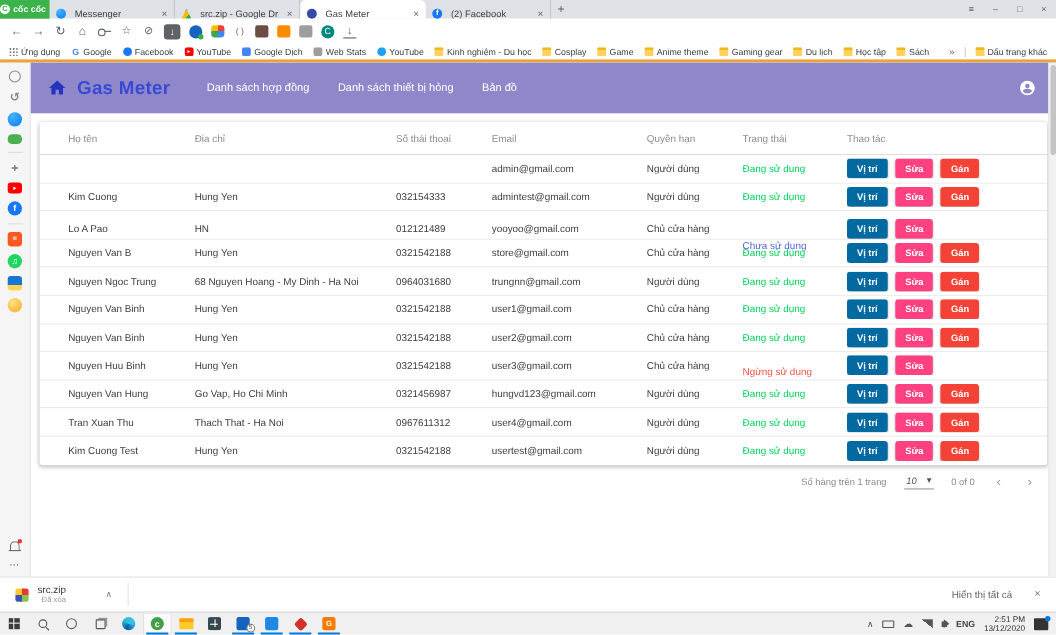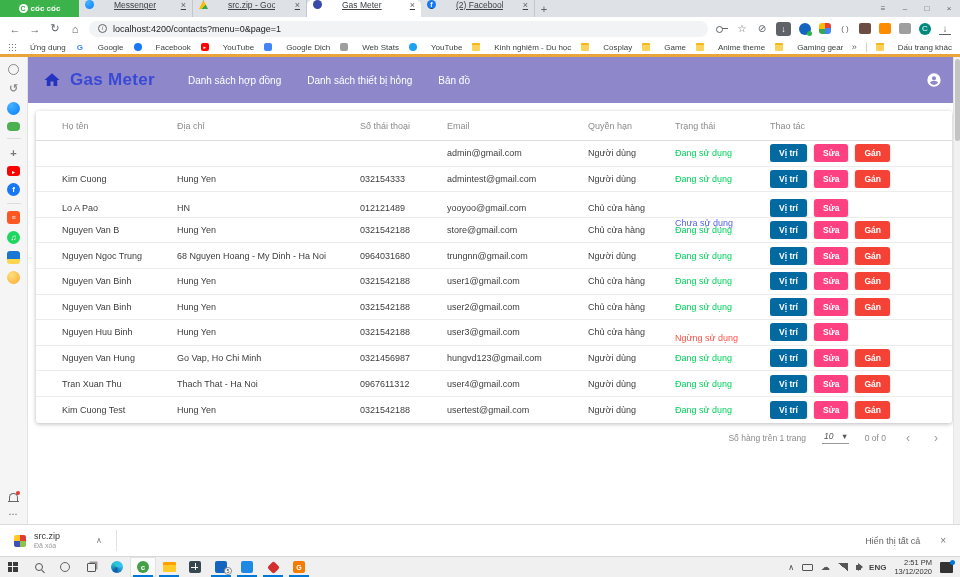--- a/index.html
+++ b/index.html
@@ -1,24 +1,24 @@
 <!DOCTYPE html>
 <html><head>
 <meta charset="utf-8">
 <style>
   * { box-sizing: border-box; margin: 0; padding: 0; }
   html,body { width:960px; height:577px; overflow:hidden; }
   body { font-family:"Liberation Sans","DejaVu Sans",sans-serif; background:#fff; position:relative; font-size:9px; color:#333; }
 
   
   .tabstrip { height:17px; background:#dee1e6; display:flex; align-items:stretch; }
-  .brand { width:79px; background:#3bb24a; color:#fff; display:flex; align-items:center; justify-content:center; gap:3px; font-weight:bold; font-size:8px; flex:none; }
+  .brand { width:45px; background:#3bb24a; color:#fff; display:flex; align-items:center; justify-content:flex-start; gap:3px; font-weight:bold; font-size:8px; flex:none; }
   .brand-circle { width:9px; height:9px; border-radius:50%; background:#fff; color:#3bb24a; font-size:7px; line-height:9px; text-align:center; font-weight:bold; }
   .tabs { display:flex; align-items:stretch; }
-  .tab { width:114px; display:flex; align-items:flex-start; gap:20px; padding:0 6px; font-size:8.5px; color:#3c4043; border-right:1px solid #c3c6ca;text-decoration:underline; }
+  .tab { width:114px; display:flex; align-items:flex-end; gap:8px; padding:0 6px; font-size:8.5px; color:#3c4043; border-right:1px solid #c3c6ca; }
   .tab.active { background:#fff; border-right:none; border-radius:5px 5px 0 0; }
   .fav { width:9px; height:9px; border-radius:50%; flex:none; display:flex; align-items:center; justify-content:center; color:#fff; font-size:7px; font-weight:bold; }
   .fav-messenger { background:radial-gradient(circle at 30% 25%, #44b3ff, #0a7cff); }
   .fav-drive { border-radius:0; clip-path:polygon(50% 0,100% 100%,0 100%); background:linear-gradient(135deg,#4285f4 33%,#fbbc04 33% 66%,#34a853 66%); }
   .fav-gasmeter { background:#3949ab; }
   .fav-facebook { background:#1877f2; }
   .tab-title { flex:1; white-space:nowrap; overflow:hidden; }
   .tab-close { color:#5f6368; font-size:9px; flex:none; }
   .newtab { width:18px; display:flex; align-items:center; justify-content:center; color:#5f6368; font-size:11px; }
   .win-controls { margin-left:auto; display:flex; align-items:stretch; }
@@ -42,21 +42,21 @@
   .tic-ext-brackets { font-size:8px; color:#5f6368; }
   .tic-ext-grid { width:11px; height:11px; border-radius:2px; background:#6d4c41; }
   .tic-ext-orange { width:11px; height:11px; border-radius:2px; background:#fb8c00; }
   .tic-ext-puzzle { width:11px; height:11px; border-radius:2px; background:#9e9e9e; }
   .tic-ext-teal { width:12px; height:12px; border-radius:50%; background:#00897b; color:#fff; font-size:8px; }
   .tic-download-arrow { border-bottom:1.5px solid #5f6368; height:12px; line-height:9px; }
 
   
   .bookmarks { height:14px; background:#fff; display:flex; align-items:center; padding:0 8px; gap:9px; font-size:8px; color:#3c4043; white-space:nowrap; overflow:hidden; }
   .bm-list { display:flex; align-items:center; gap:10px; overflow:hidden; }
-  .bm { display:flex; align-items:center; gap:14px; flex:none; }
+  .bm { display:flex; align-items:center; gap:3px; flex:none; }
   .bm-ic { width:8px; height:8px; border-radius:2px; flex:none; display:flex; align-items:center; justify-content:center; font-size:6px; color:#fff; font-weight:bold; }
   .ic-apps-grid { background-image:radial-gradient(#757575 0.8px,transparent 1px); background-size:3px 3px; border-radius:0; }
   .ic-google { color:#4285f4; font-size:8px; background:transparent; }
   .ic-facebook { background:#1877f2; border-radius:50%; }
   .ic-youtube { background:#f00; color:#fff; font-size:5px; }
   .ic-gtranslate { background:#4285f4; }
   .ic-webstats { background:#9e9e9e; }
   .ic-twitter { background:#1da1f2; border-radius:50%; }
   .ic-folder { background:linear-gradient(#f3b61d 0 30%, #fbd25a 30%); border-radius:1px; }
   .bm-overflow { color:#5f6368; font-size:9px; margin-left:auto; flex:none; }
@@ -115,21 +115,21 @@
 
   .pagination { display:flex; align-items:center; justify-content:flex-end; gap:16px; height:24px; padding-right:10px; font-size:8.5px; color:#8a8a8a; margin-top:3px; }
   .psize { display:flex; align-items:flex-end; gap:9px; border-bottom:1px solid #999; padding:0 2px 2px; color:#555;font-style:italic; }
   .pchev { font-size:12px; color:#9a9a9a; padding:0 4px; }
 
   .page-scroll { position:absolute; top:0; right:0; width:7px; height:100%; background:#f1f1f1; border-left:1px solid #e5e5e5; }
   .page-scroll .thumb { position:absolute; top:2px; left:1px; width:5px; height:82px; background:#c4c4c4; border-radius:3px; }
 
   
   .download-bar { height:32px; background:#fff; border-top:1px solid #dadada; display:flex; align-items:center; padding:0 14px; }
-  .dl-item { display:flex; align-items:center; gap:8px; padding-right:14px; border-right:1px solid #e2e2e2; height:70%; }
+  .dl-item { display:flex; align-items:center; gap:8px; padding-right:14px; border-right:1px solid #e2e2e2; height:70%;text-align:right; }
   .dl-icon { width:12px; height:12px; border-radius:2px; background:conic-gradient(#e53935 0 25%,#8bc34a 0 50%,#3f51b5 0 75%,#ffca28 0); flex:none; }
   .dl-text { display:flex; flex-direction:column; line-height:1.15; }
   .dl-name { font-size:9px; color:#333; }
   .dl-status { font-size:7px; color:#9a9a9a; }
   .dl-caret { margin-left:28px; color:#7a7a7a; font-size:8px; }
   .dl-right { margin-left:auto; display:flex; align-items:center; gap:20px; }
   .show-all { font-size:9px; color:#666; }
   .dl-close { color:#7a7a7a; font-size:10px; }
 
   
@@ -205,24 +205,20 @@
       <span>□</span>
       <span>×</span>
     </div>
   </div>
 
   <div class="toolbar">
     <span class="nav-ic">←</span>
     <span class="nav-ic">→</span>
     <span class="nav-ic">↻</span>
     <span class="nav-ic">⌂</span>
-    <div class="urlbar">
-      <span class="info-ic">i</span>
-      <span class="url-text">localhost:4200/contacts?menu=0&amp;page=1</span>
-    </div>
     <div class="toolbar-actions">
         <span class="tb-ic tic-key"></span>
         <span class="tb-ic tic-star">☆</span>
         <span class="tb-ic tic-blocked">⊘</span>
         <span class="tb-ic tic-download-chip">↓</span>
         <span class="tb-ic tic-ext-person"></span>
         <span class="tb-ic tic-ext-photos"></span>
         <span class="tb-ic tic-ext-brackets">( )</span>
         <span class="tb-ic tic-ext-grid"></span>
         <span class="tb-ic tic-ext-orange"></span>

